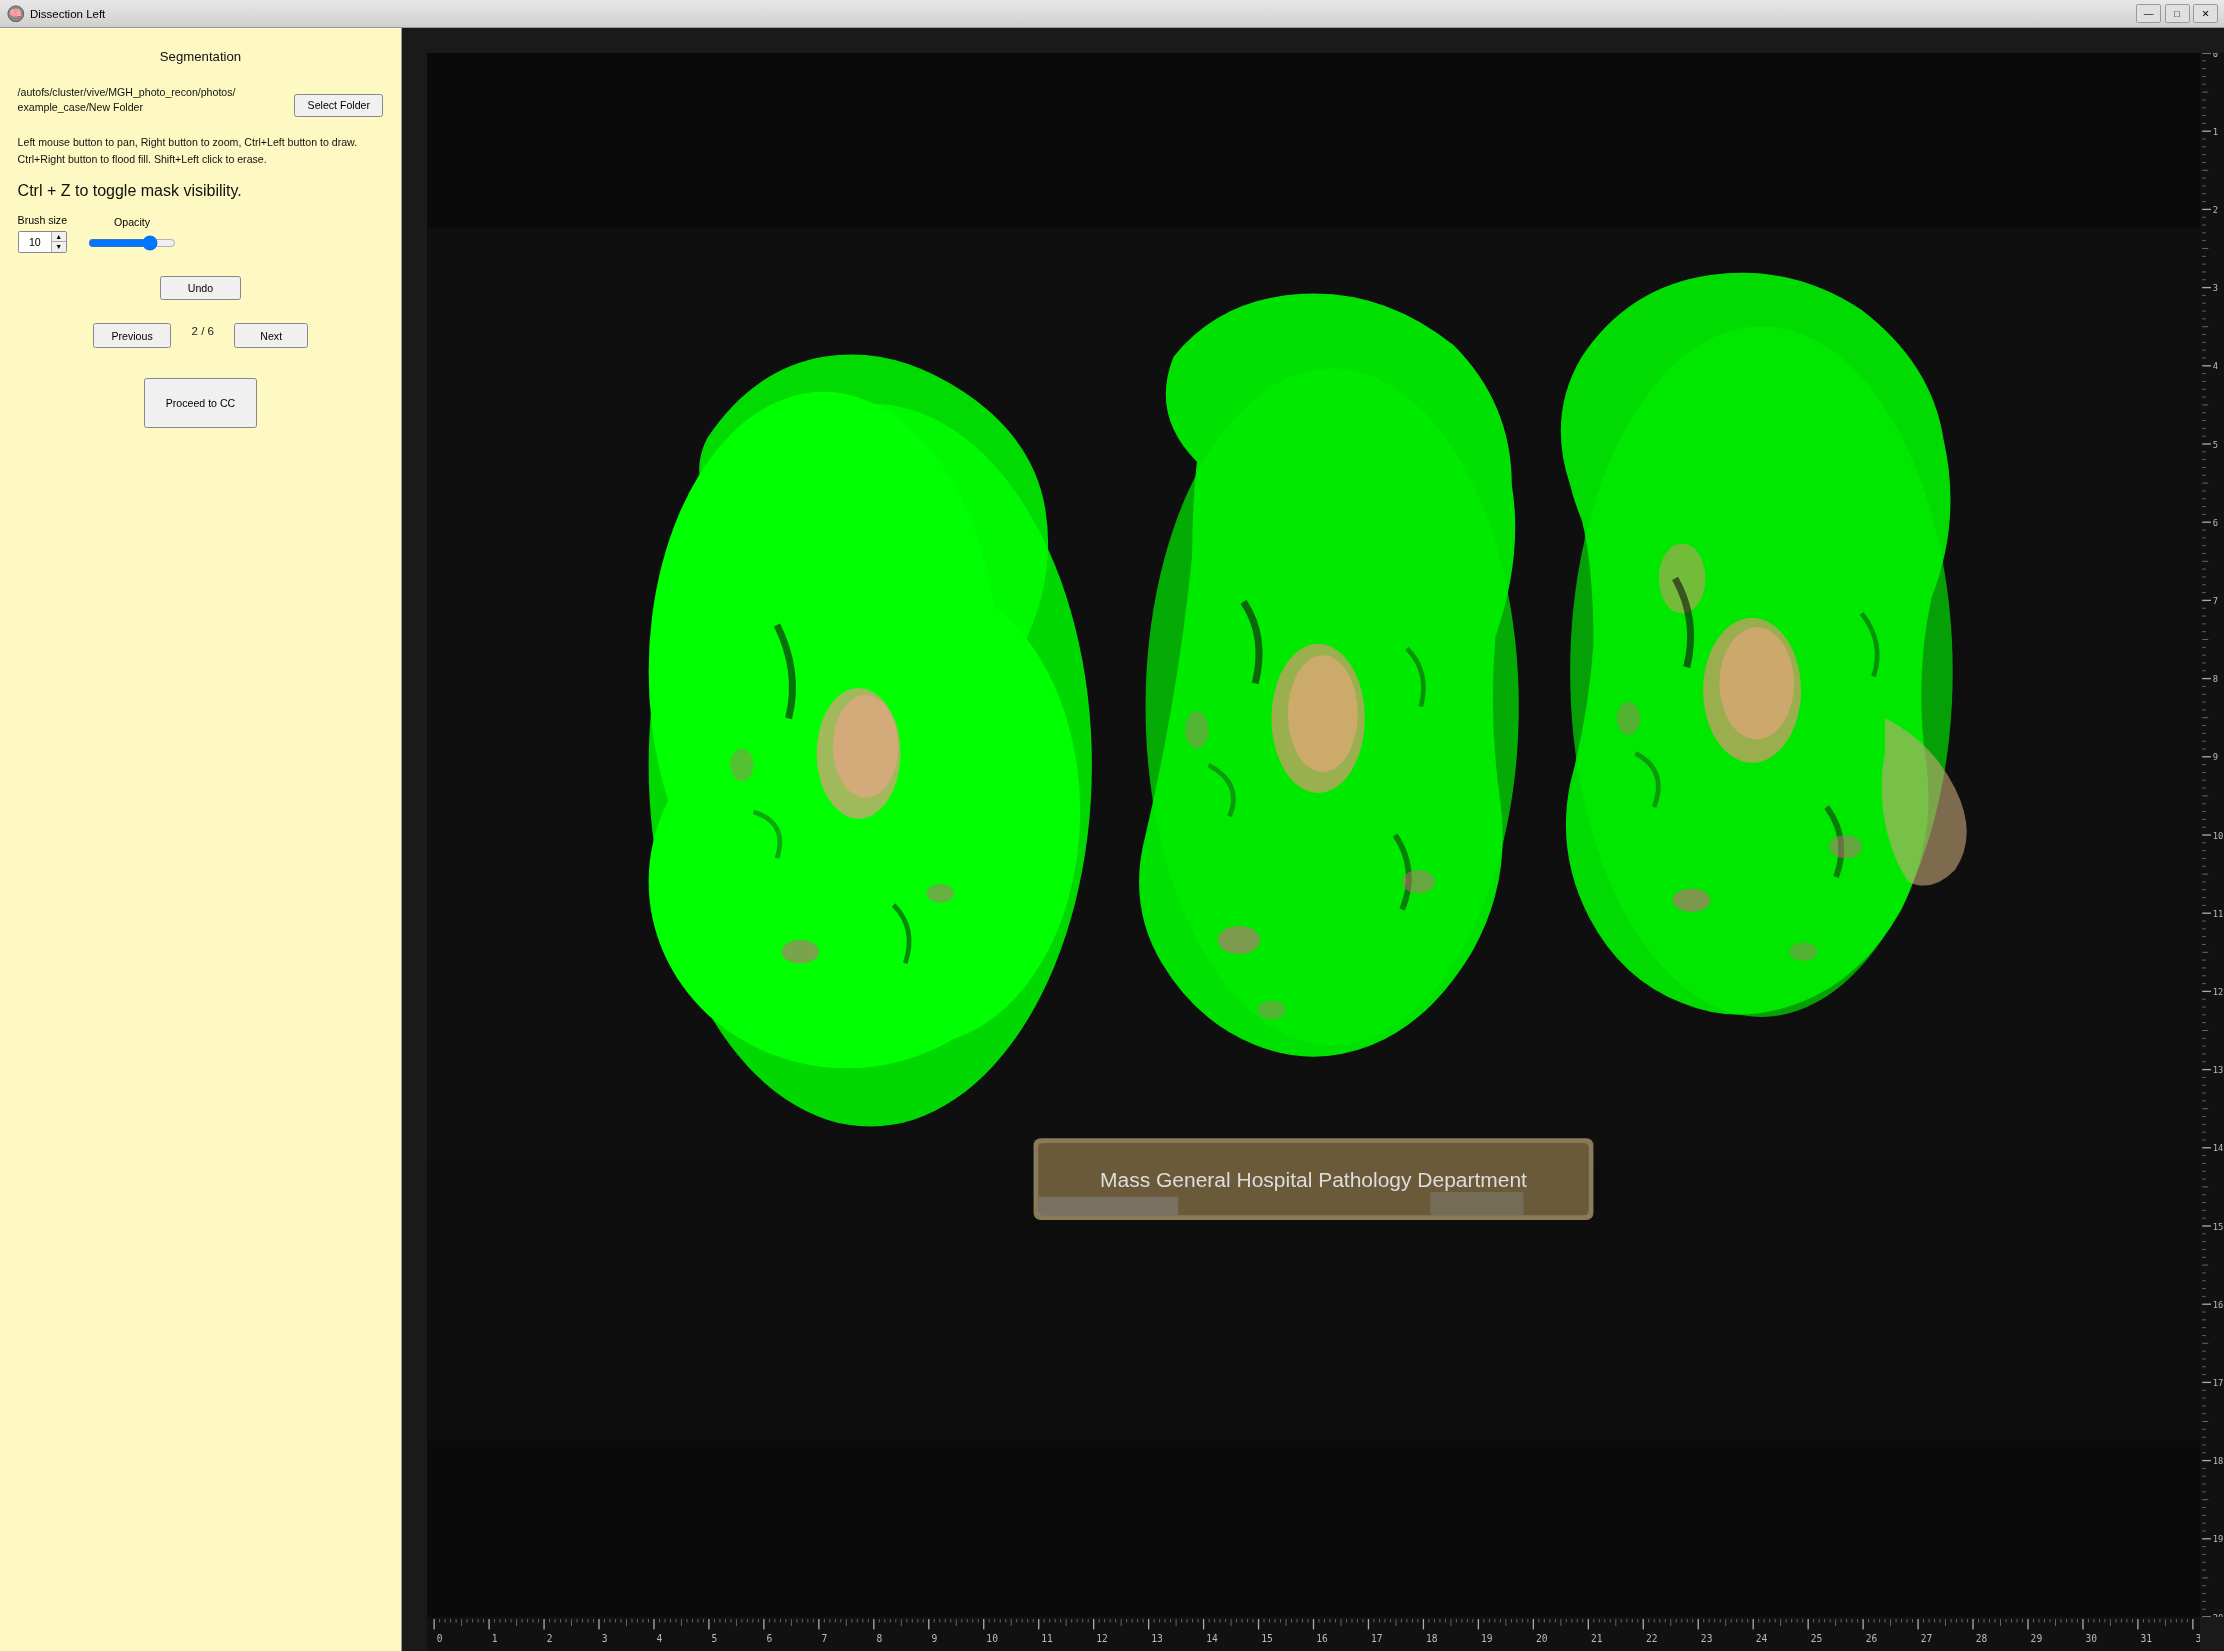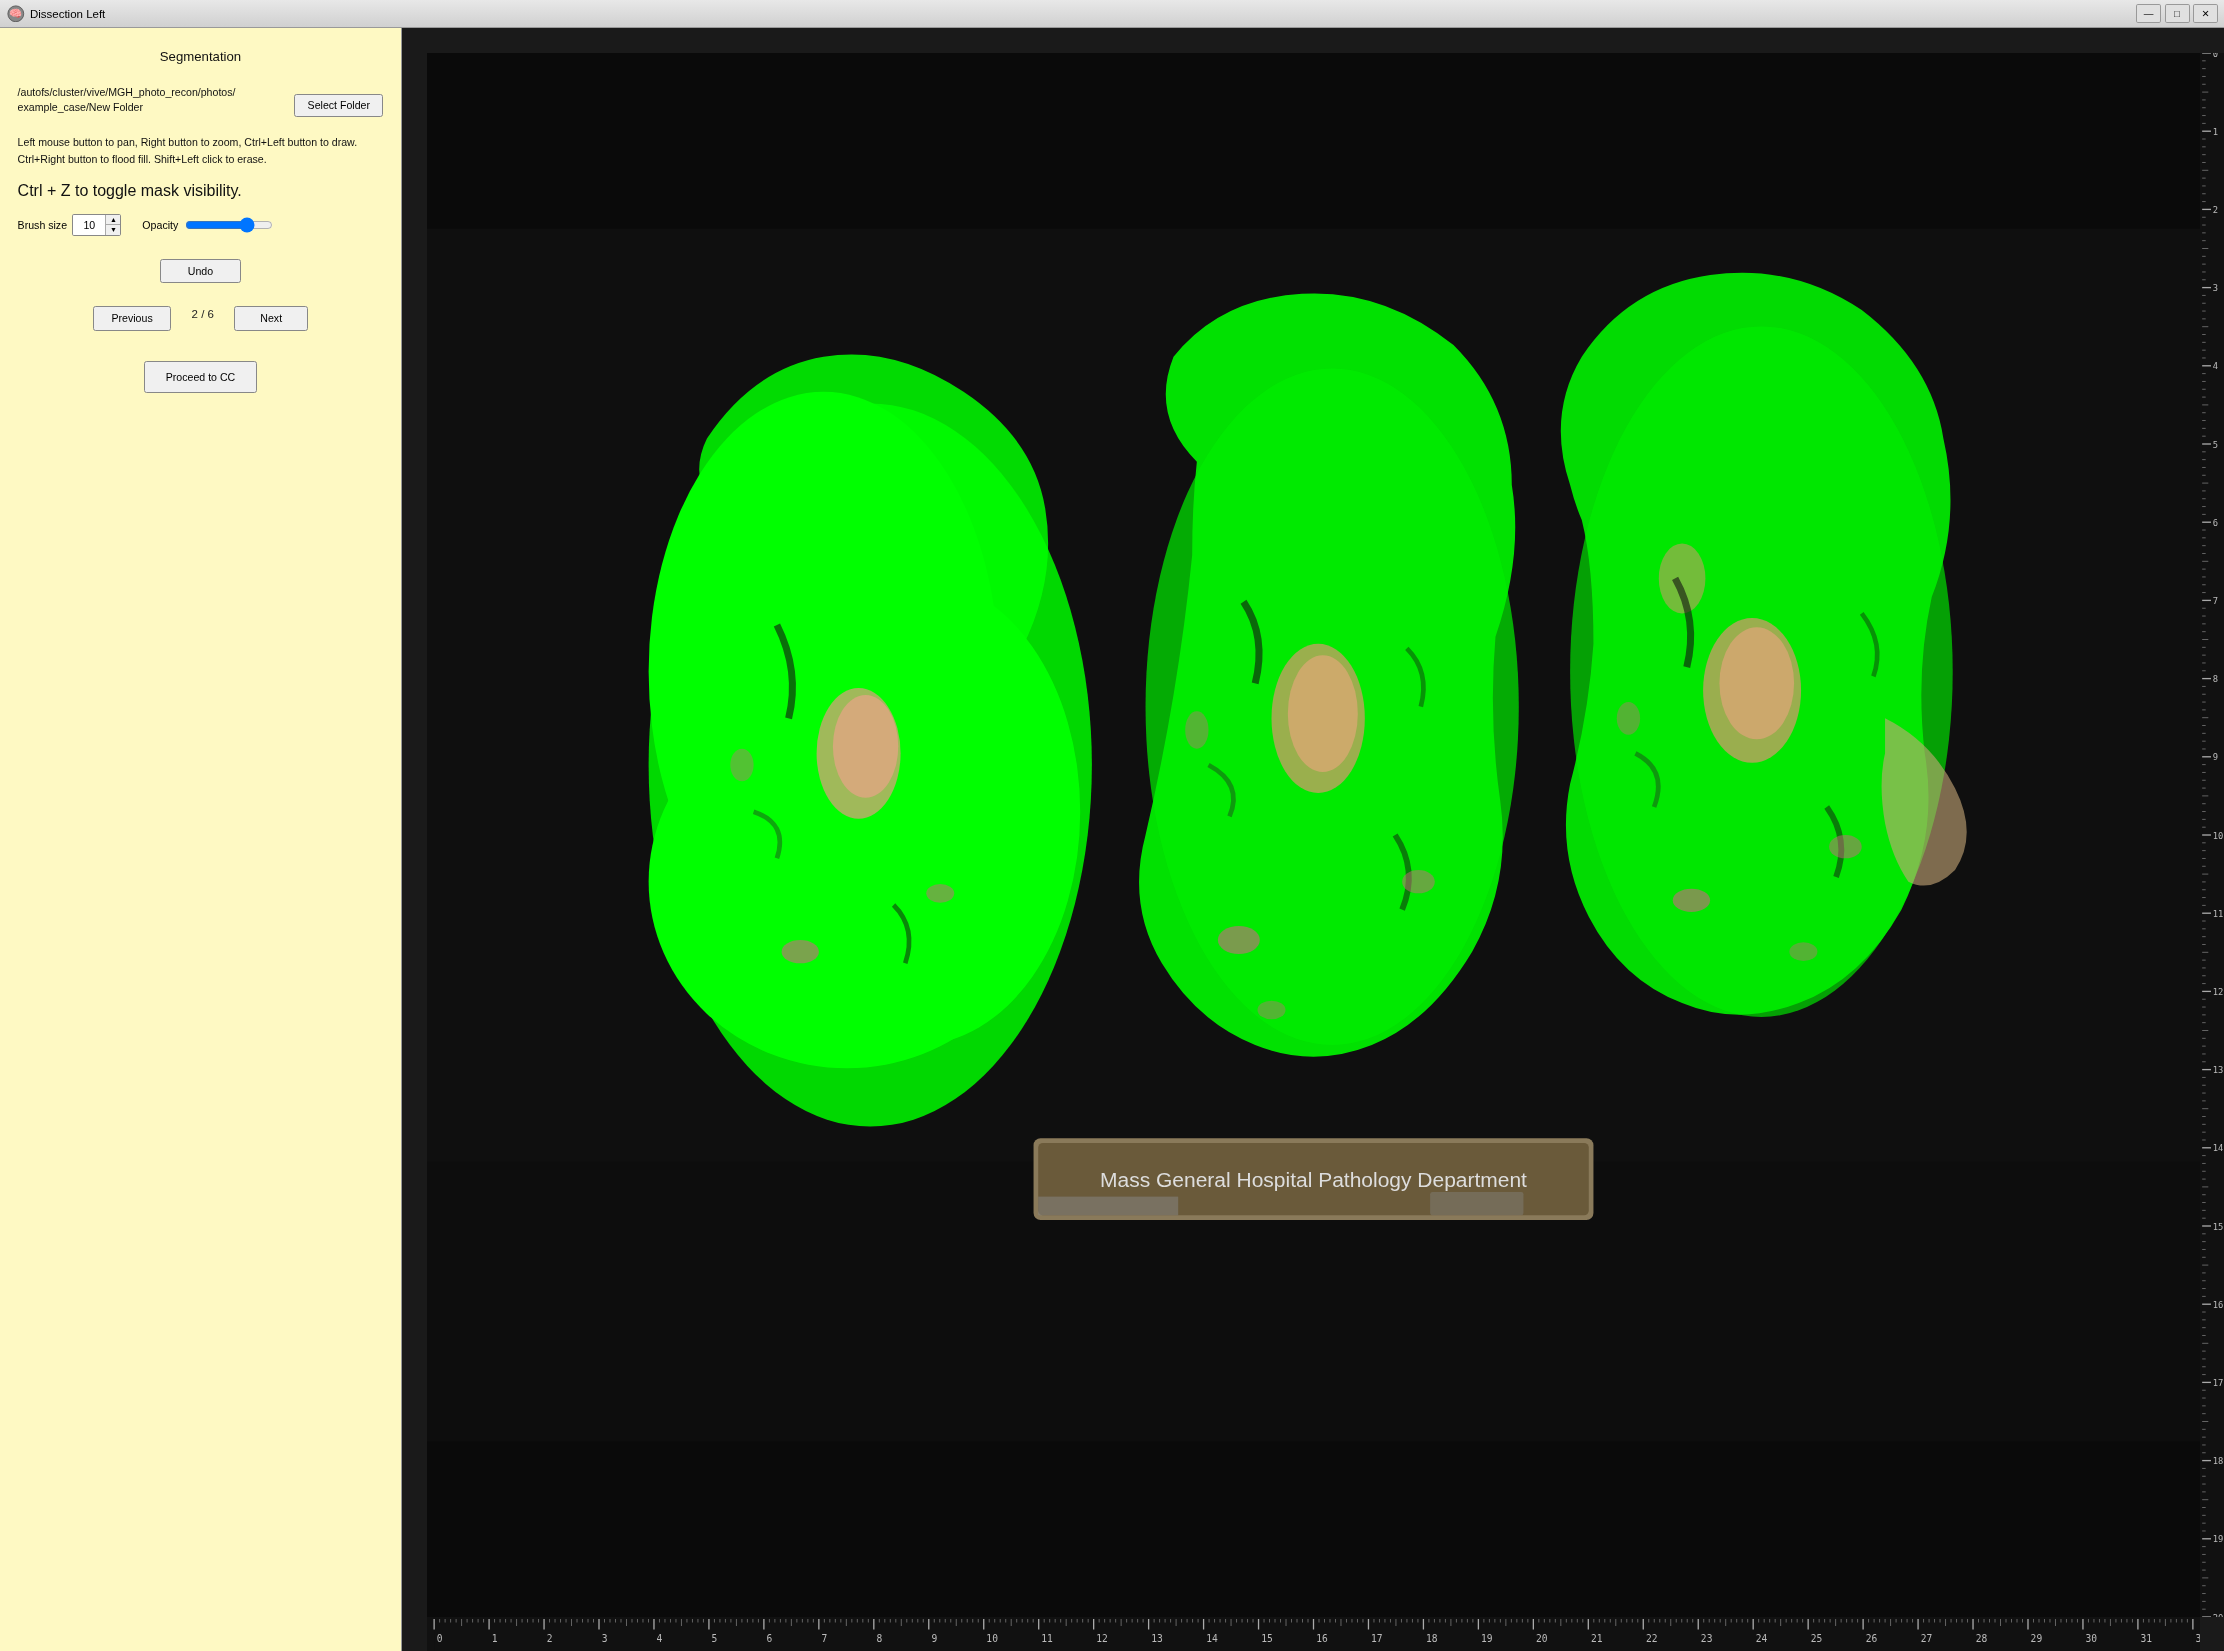--- a/index.html
+++ b/index.html
@@ -111,20 +111,21 @@
     .controls-row {
       display: flex;
       align-items: center;
       gap: 21px;
     }
     .control-group {
       display: flex;
       align-items: center;
       gap: 5.3px;
       font-size: 10.6px;
+      flex-direction: column;
     }
     .spinbox {
       display: flex;
       align-items: center;
       border: 0.9px solid #888;
       background: white;
       border-radius: 1.8px;
     }
     .spinbox input {
       width: 32px;
@@ -298,21 +299,21 @@
       <button class="btn" style="padding: 5.3px 26.5px;">Undo</button>
     </div>
 
     <div class="nav-row">
       <button class="btn" style="padding: 5.3px 17.6px;">Previous</button>
       <span class="nav-counter">2 / 6</span>
       <button class="btn" style="padding: 5.3px 25px;">Next</button>
     </div>
 
     <div class="proceed-row">
-      <button class="btn" style="padding: 9px 21px; text-align: right;">Proceed to CC</button>
+      <button class="btn" style="padding: 18px 21px; text-align: right;">Proceed to CC</button>
     </div>
   </div>
 
   <div class="right-panel">
 
     <div class="image-canvas">
 
       <svg class="brain-svg" viewBox="0 0 760 520" preserveAspectRatio="xMidYMid meet" style="font-size:13px">
 
         <rect width="760" height="520" fill="#0d0d0d"></rect>

